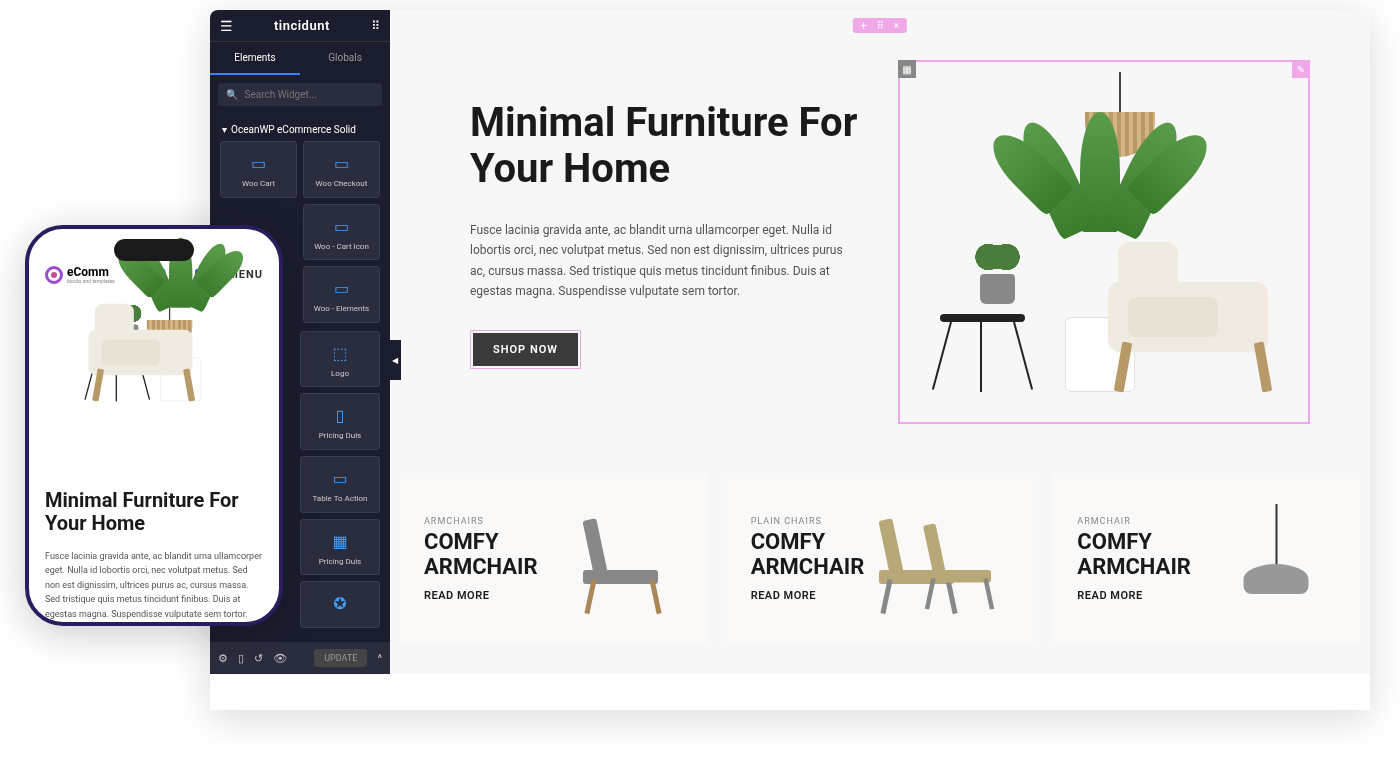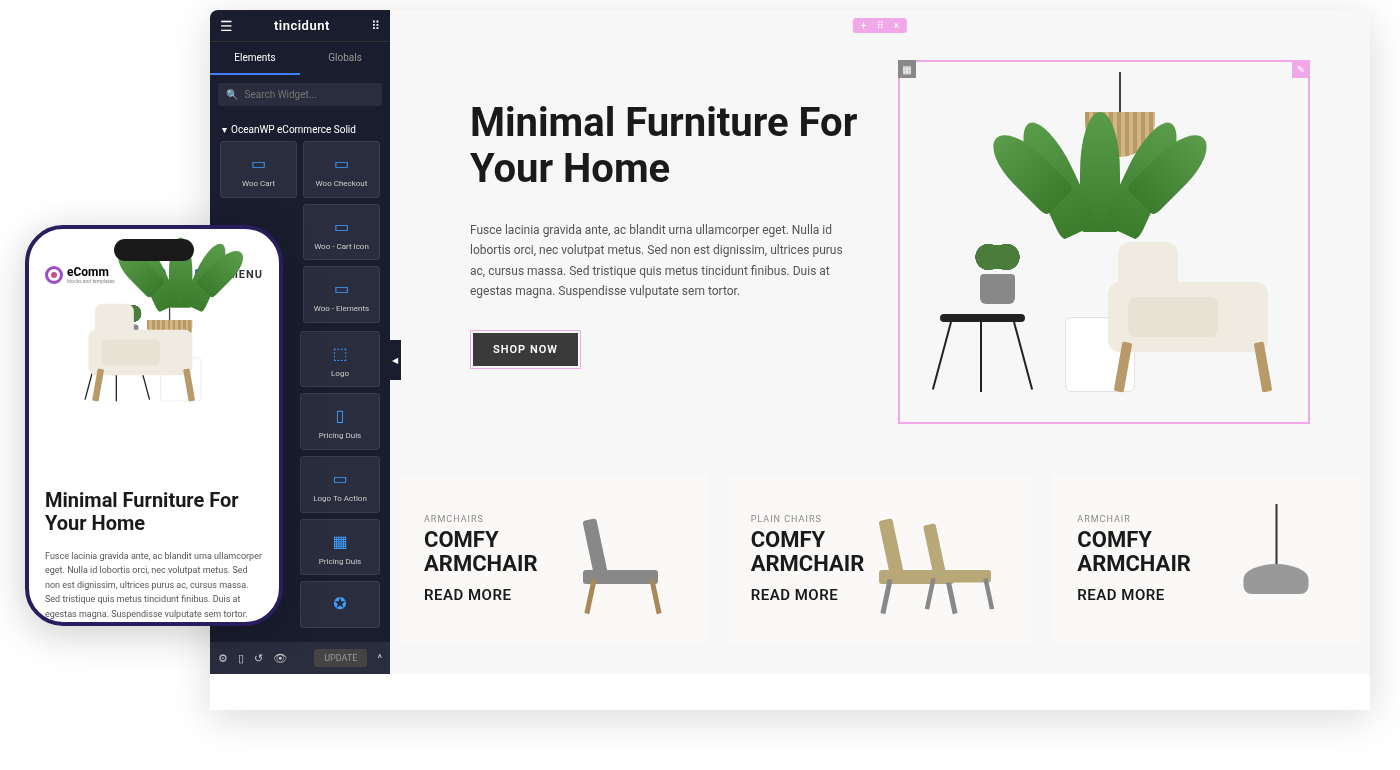--- a/index.html
+++ b/index.html
@@ -85,21 +85,21 @@
 .leaf.lf3 { left: 70px; transform: rotate(25deg); }
 .leaf.lf4 { left: 10px; transform: rotate(-45deg); height: 90px; }
 .leaf.lf5 { left: 90px; transform: rotate(45deg); height: 90px; }
 
 
 .cards { display: flex; gap: 20px; padding: 20px 10px; }
 .card { flex: 1; background: #faf9f7; padding: 30px 24px; display: flex; align-items: center; gap: 10px; }
 .card-text { flex: 1; }
 .card-cat { font-size: 9px; color: #888; letter-spacing: 1px; margin-bottom: 4px; }
 .card-title { font-size: 22px; font-weight: 700; color: #1a1a1a; line-height: 1.1; margin-bottom: 10px; }
-.card-link { font-size: 15px; font-weight: 600; color: #1a1a1a; letter-spacing: 0.5px; }
+.card-link { font-size: 11px; font-weight: 600; color: #1a1a1a; letter-spacing: 0.5px; }
 .card-img { width: 120px; height: 110px; position: relative; }
 .chair2 { position: absolute; bottom: 0; right: 10px; width: 90px; height: 90px; }
 .chair2-seat { position: absolute; bottom: 30px; width: 75px; height: 14px; background: #888; border-radius: 3px; }
 .chair2-back { position: absolute; bottom: 40px; left: 5px; width: 14px; height: 55px; background: #888; border-radius: 3px; transform: rotate(-12deg); }
 .chair2-leg { position: absolute; bottom: 0; width: 5px; height: 35px; background: #a88858; }
 .chair2-leg.c1 { left: 5px; transform: rotate(12deg); }
 .chair2-leg.c2 { right: 15px; transform: rotate(-12deg); }
 .pendant-lamp { position: absolute; top: 0; left: 50%; transform: translateX(-50%); }
 .pend-cord { width: 2px; height: 60px; background: #333; margin: 0 auto; }
 .pend-shade { width: 65px; height: 30px; background: #999; border-radius: 50% 50% 8px 8px; }
@@ -172,21 +172,21 @@
         <div class="widget">
             <div class="widget-icon">⬚</div>
             <div class="widget-label">Logo</div>
           </div>
         <div class="widget">
             <div class="widget-icon">▯</div>
             <div class="widget-label">Pricing Duis</div>
           </div>
         <div class="widget">
             <div class="widget-icon">▭</div>
-            <div class="widget-label">Logo To Action</div>
+            <div class="widget-label">Table To Action</div>
           </div>
         <div class="widget">
             <div class="widget-icon">▦</div>
             <div class="widget-label">Pricing Duis</div>
           </div>
         <div class="widget">
             <div class="widget-icon">✪</div>
           </div>
 
       </div>

